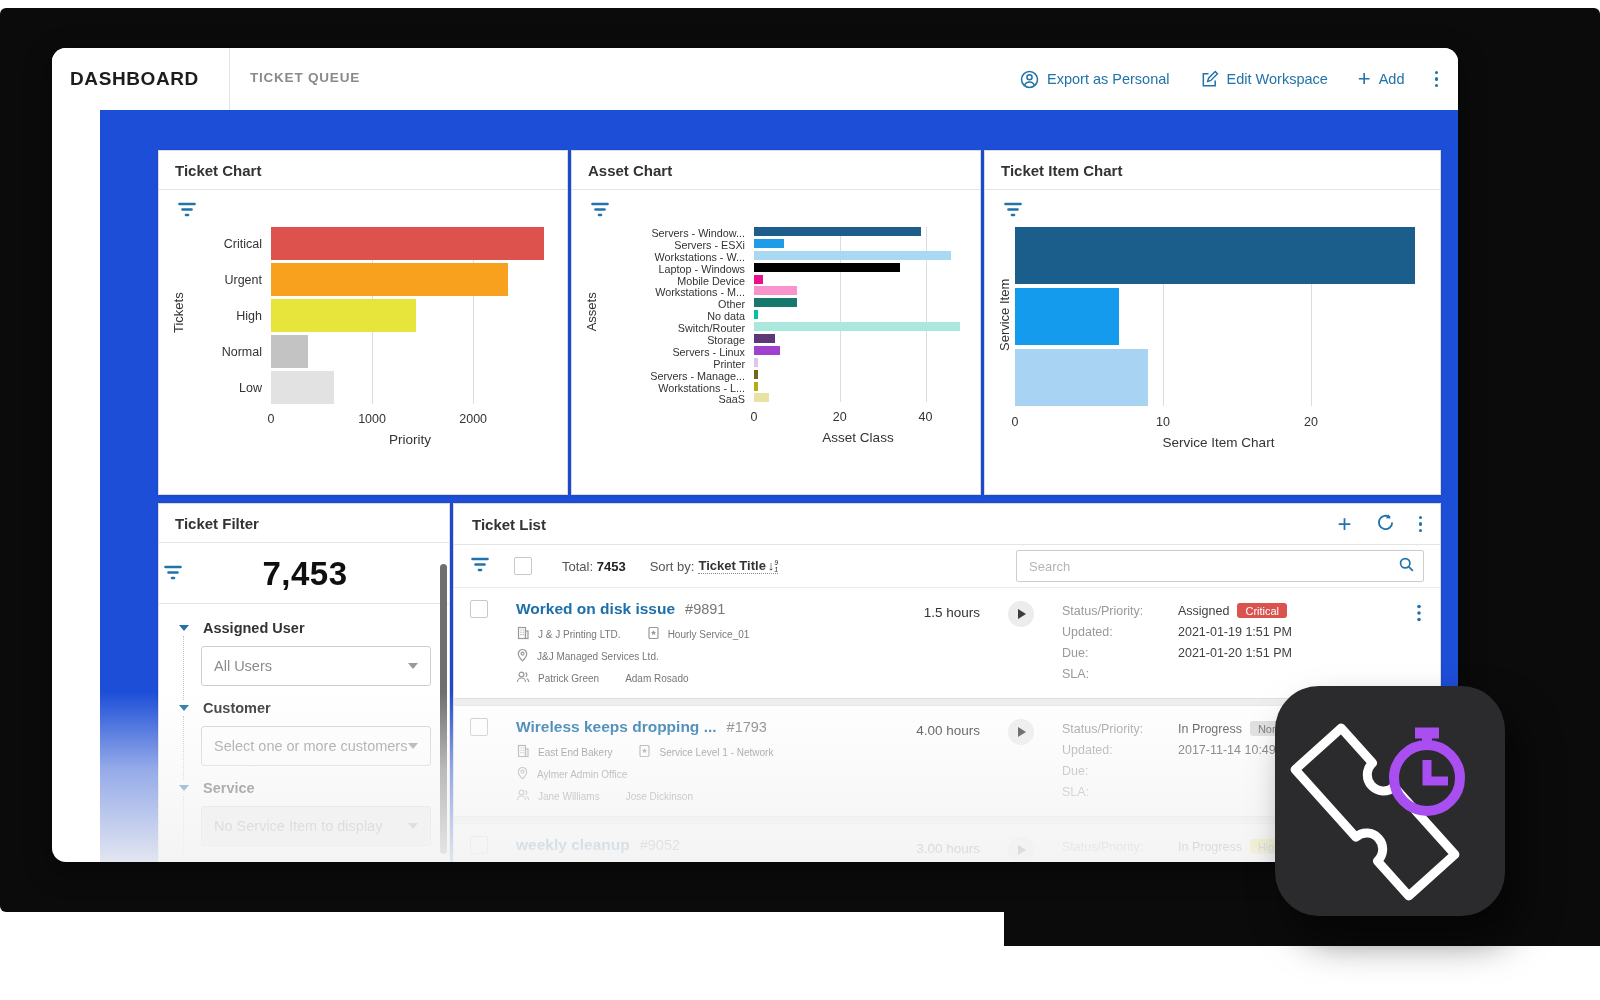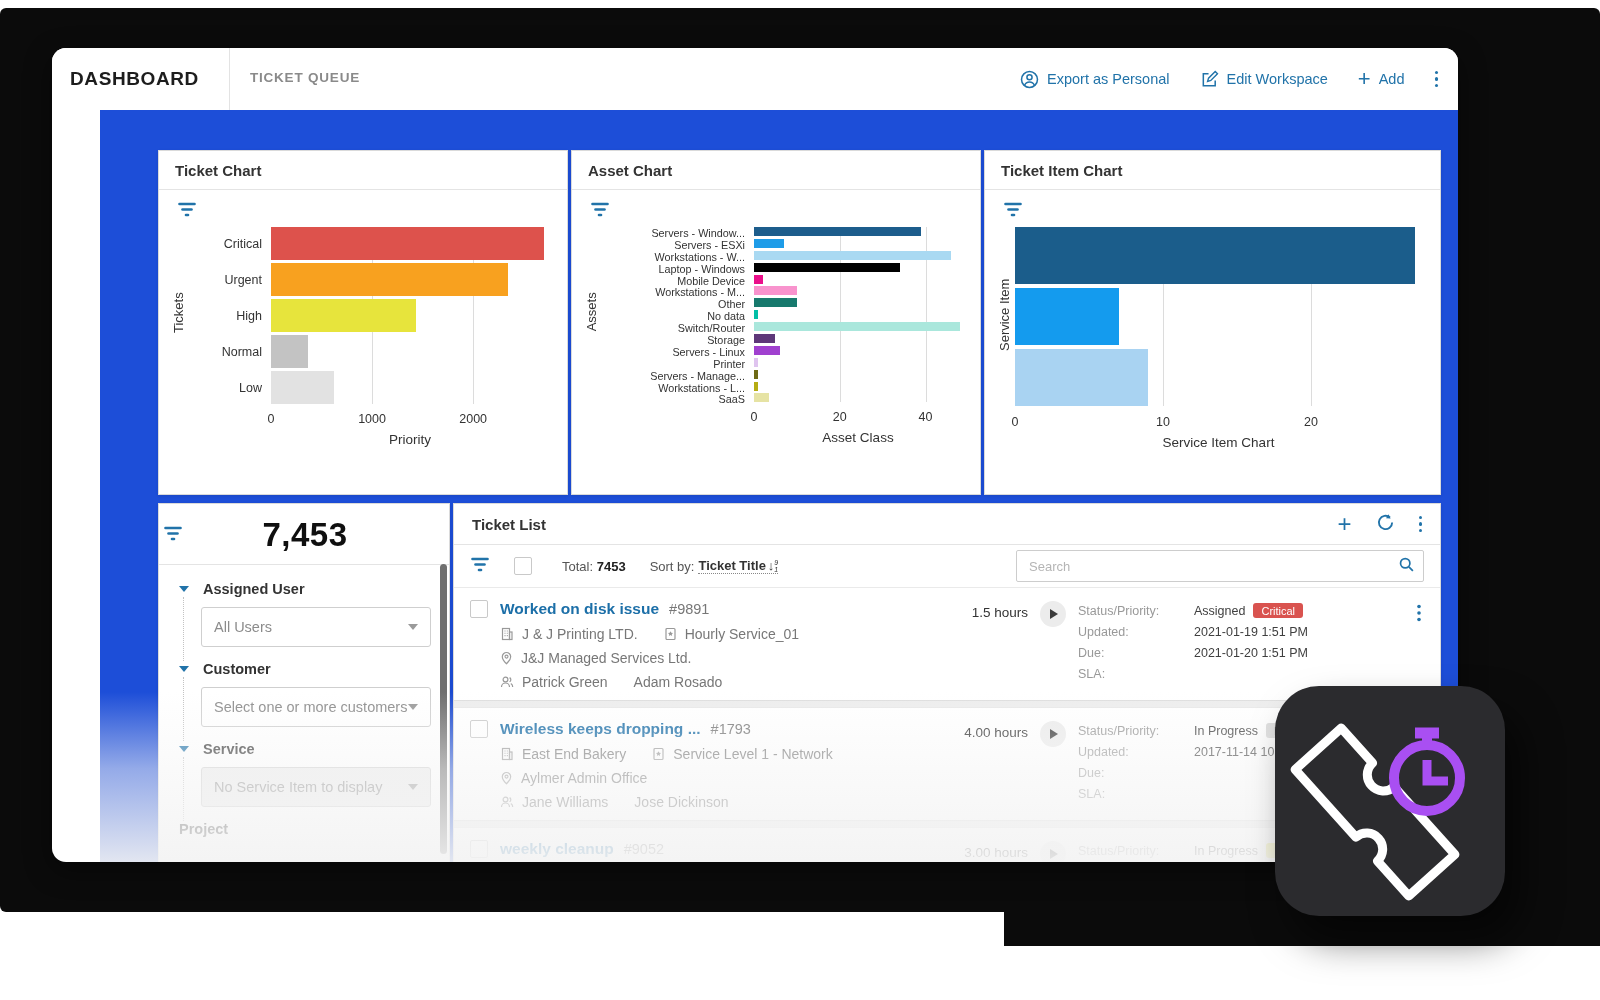--- a/index.html
+++ b/index.html
@@ -81,26 +81,26 @@
   .sort-value{font-weight:700;color:#333;border-bottom:1px dotted #888;display:inline-flex;align-items:center;}
   .sort-glyph{display:inline-flex;align-items:center;margin-left:2px;color:#333;font-weight:400;}
   .sort-nums{display:inline-flex;flex-direction:column;font-size:7px;line-height:7px;color:#333;}
   .searchbox{margin-left:auto;width:388px;height:30px;border:1px solid #cdcdcd;border-radius:2px;display:flex;
              align-items:center;padding:0 8px 0 10px;background:#fff;}
   .searchbox input{border:0;outline:0;flex:1;font-size:13px;color:#444;font-family:"Liberation Sans",sans-serif;}
   .searchbox input::placeholder{color:#b5b5b5;}
 
   .rows-wrap{position:relative;}
   .row-gap{height:6px;background:#ededed;border-top:1px solid #dedede;border-bottom:1px solid #e8e8e8;}
-  .t-row{display:flex;gap:12px;padding:12px 14px 10px 16px;background:#fff;}
+  .t-row{display:flex;gap:28px;padding:12px 14px 10px 16px;background:#fff;}
   .t-main{flex:1;min-width:0;}
   .t-title-line{display:flex;align-items:baseline;gap:10px;}
   .t-title{font-size:15.5px;font-weight:700;color:#1c6fa8;cursor:pointer;white-space:nowrap;}
   .t-number{font-size:14.5px;color:#777;}
-  .meta{display:flex;align-items:center;gap:8px;margin-top:8px;color:#777;font-size:14px;}
+  .meta{display:flex;align-items:flex-end;gap:8px;margin-top:8px;color:#777;font-size:10px;}
   .meta .gap2{width:10px;}
   .meta svg{flex:none;}
   .t-hours{width:86px;text-align:right;font-size:13.5px;color:#333;margin-top:5px;flex:none;}
   .playbtn{width:26px;height:26px;border-radius:50%;background:#ececec;display:flex;align-items:center;justify-content:center;flex:none;margin-top:1px;cursor:pointer;}
   .playbtn i{width:0;height:0;border-top:5px solid transparent;border-bottom:5px solid transparent;border-left:8px solid #3a3a3a;margin-left:2px;}
   .t-info{width:322px;flex:none;font-size:12.5px;margin-top:3px;}
   .info-row{display:flex;margin-bottom:7px;align-items:center;}
   .info-label{width:116px;color:#999;flex:none;}
   .info-value{color:#3f3f3f;display:flex;align-items:center;gap:8px;}
   .badge{font-size:11px;padding:1.5px 8px;border-radius:3px;white-space:nowrap;}
@@ -340,20 +340,21 @@
                 <span class="xtick" style="left: 36.3636%;">10</span>
                 <span class="xtick" style="left: 72.7273%;">20</span>
               </div>
             <div class="xlabel">Service Item Chart</div>
           </div>
         </div>
       </div>
     </div>
 
     <div class="card" id="card-filter">
+      <div class="card-header">Ticket Filter</div>
       <div class="count-row">
         <span class="funnel" style="margin:0;">
           <svg width="20" height="15" viewBox="0 0 20 15">
               <g stroke="#2173a9" stroke-width="2.6" stroke-linecap="round">
                 <line x1="2.5" y1="2" x2="17.5" y2="2"></line>
                 <line x1="5.5" y1="7.5" x2="14.5" y2="7.5"></line>
                 <line x1="9" y1="13" x2="11" y2="13"></line>
               </g>
             </svg>
         </span>

